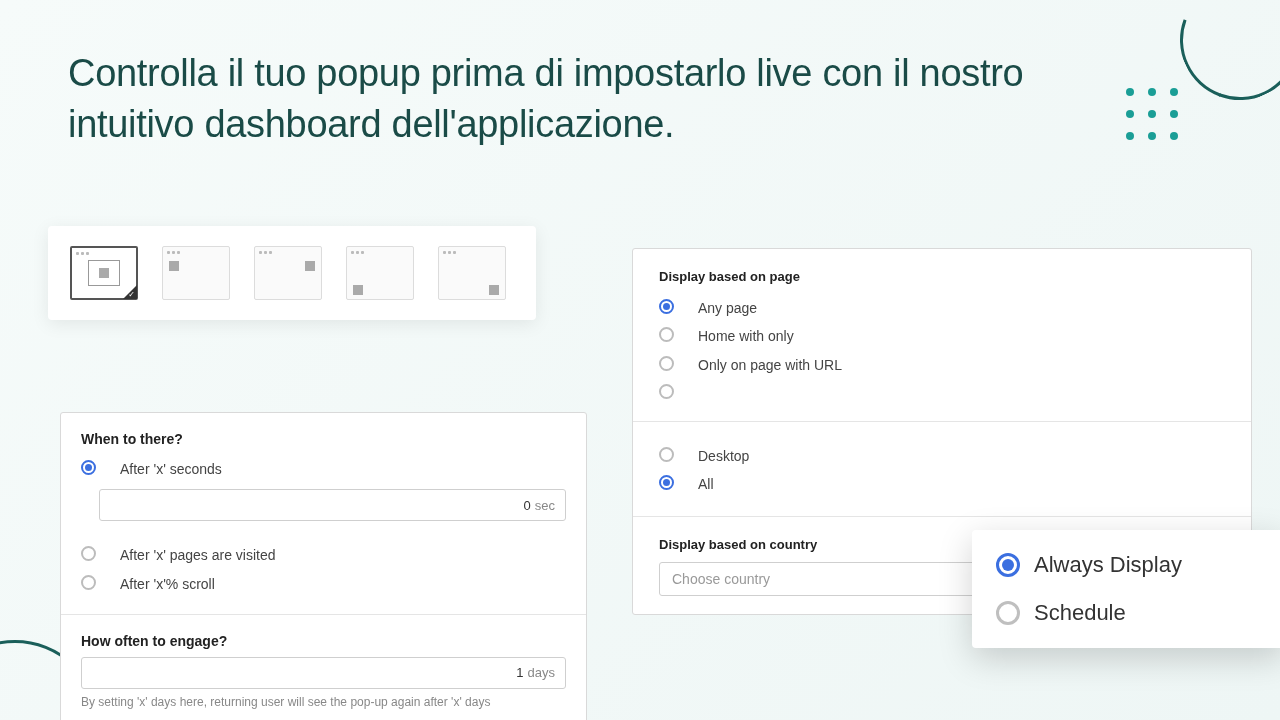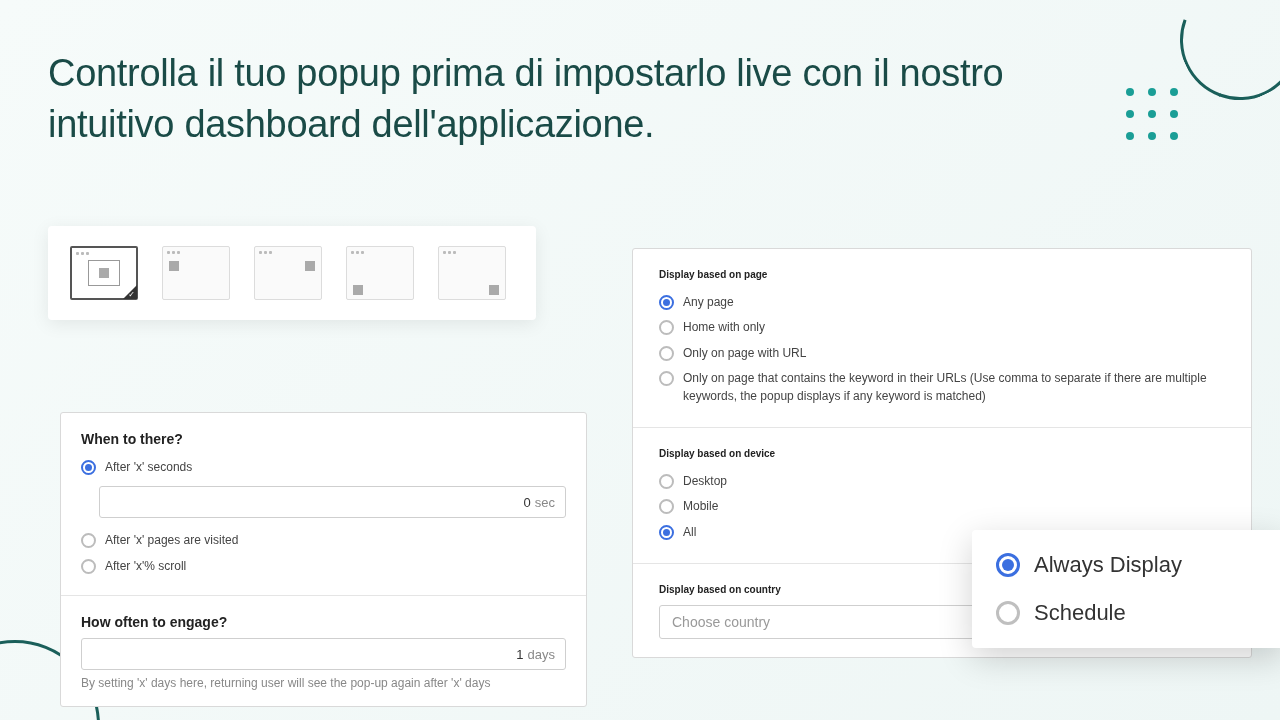--- a/index.html
+++ b/index.html
@@ -40,21 +40,21 @@
   }
   .deco-dots span {
     width: 8px; height: 8px;
     background: #1a9e96;
     border-radius: 50%;
   }
 
   .page-title {
     position: absolute;
     top: 48px;
-    left: 48px;
+    left: 68px;
     right: 200px;
     font-size: 38px;
     line-height: 1.35;
     font-weight: 500;
     color: #1a4b47;
     letter-spacing: -0.3px;
   }
 
   
   .layout-panel {
@@ -126,23 +126,23 @@
   .engage-section:last-child { border-bottom: none; }
   .section-title {
     font-size: 14px;
     font-weight: 700;
     color: #222;
     margin-bottom: 8px;
   }
   .radio-row {
     display: flex;
     align-items: flex-start;
-    gap: 9px;
+    gap: 24px;
     padding: 4px 0;
-    font-size: 12px;
+    font-size: 14px;
     color: #444;
     line-height: 1.45;
   }
   .radio {
     flex-shrink: 0;
     width: 15px; height: 15px;
     border: 2px solid #bcbcbc;
     border-radius: 50%;
     margin-top: 1px;
     position: relative;
@@ -187,21 +187,21 @@
     background: #fff;
     border: 1px solid #d9d9d9;
     border-radius: 3px;
   }
   .display-section {
     padding: 20px 26px 18px;
     border-bottom: 1px solid #e5e5e5;
   }
   .display-section:last-child { border-bottom: none; }
   .display-title {
-    font-size: 10px;
+    font-size: 13px;
     font-weight: 700;
     color: #222;
     margin-bottom: 10px;
   }
   .country-input {
     height: 34px;
     border: 1px solid #cfcfcf;
     border-radius: 3px;
     padding: 0 12px;
     display: flex;
@@ -320,21 +320,21 @@
 
     <div class="radio-row">
       <div class="radio selected"></div>
       <span>After 'x' seconds</span>
     </div>
     <div class="num-input">
       <span class="val">0</span>
       <span>sec</span>
     </div>
 
-    <div class="radio-row" style="margin-top:10px;text-align:right;">
+    <div class="radio-row" style="margin-top:20px;text-align:right;">
       <div class="radio"></div>
       <span>After 'x' pages are visited</span>
     </div>
     <div class="radio-row">
       <div class="radio"></div>
       <span>After 'x'% scroll</span>
     </div>
   </div>
 
   <div class="engage-section">
@@ -357,33 +357,27 @@
     <div class="radio-row">
       <div class="radio"></div>
       <span>Home with only</span>
     </div>
     <div class="radio-row">
       <div class="radio"></div>
       <span>Only on page with URL</span>
     </div>
     <div class="radio-row">
       <div class="radio"></div>
-      <span>Only on page that contains the keyword in their URLs (Use comma to separate if there are multiple keywords, the popup displays if any keyword is matched)</span>
     </div>
   </div>
 
   <div class="display-section">
-    <div class="display-title">Display based on device</div>
     <div class="radio-row">
       <div class="radio"></div>
       <span>Desktop</span>
-    </div>
-    <div class="radio-row">
-      <div class="radio"></div>
-      <span>Mobile</span>
     </div>
     <div class="radio-row">
       <div class="radio selected"></div>
       <span>All</span>
     </div>
   </div>
 
   <div class="display-section">
     <div class="display-title">Display based on country</div>
     <div class="country-input">

